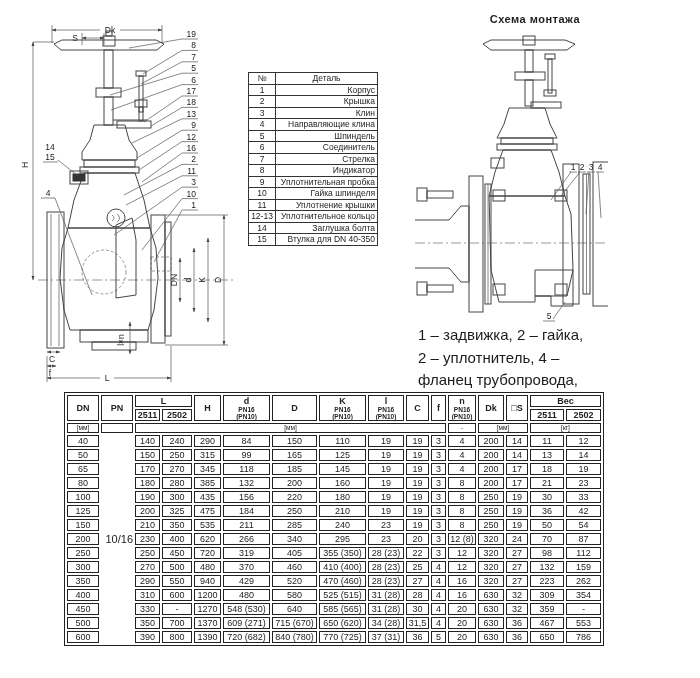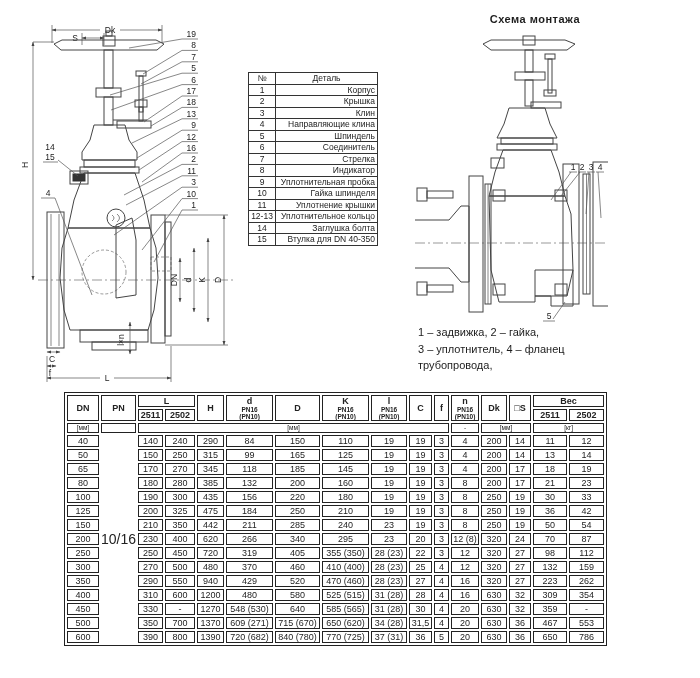--- a/index.html
+++ b/index.html
@@ -18,32 +18,32 @@
   
   #parts-table{position:absolute;left:248px;top:72px;width:130px;border-collapse:collapse;}
   #parts-table th,#parts-table td{border:1px solid #333;font-size:8.5px;font-weight:normal;
       height:10.5px;line-height:10px;padding:0 2px;white-space:nowrap;background:#fff;}
   #parts-table th{text-align:center;}
   #parts-table td:first-child{text-align:center;width:22px;}
   #parts-table td:last-child{text-align:right;}
   
   #mount-title{position:absolute;left:430px;top:13px;width:210px;text-align:center;
       font-size:11px;font-weight:bold;color:#1d1d1d;letter-spacing:.5px;}
-  #legend{position:absolute;left:418px;top:324px;font-size:11px;line-height:1.5;color:#1c1c1c;}
+  #legend{position:absolute;left:418px;top:324px;font-size:15px;line-height:1.5;color:#1c1c1c;}
   
   #dim-table{position:absolute;left:64px;top:392px;border:1px solid #222;border-spacing:2px;
       background:#fff;table-layout:fixed;}
   #dim-table td,#dim-table th{border:1px solid #222;text-align:center;vertical-align:middle;
       font-size:9px;font-weight:normal;height:10px;line-height:10px;padding:0;background:#fff;
       overflow:hidden;white-space:nowrap;}
   #dim-table th{font-weight:bold;}
   #dim-table .sub{display:block;font-size:6.5px;font-weight:bold;line-height:7px;}
   #dim-table .hletter{display:block;font-size:9px;font-weight:bold;line-height:10px;}
   #dim-table .units td{height:8px;line-height:8px;font-size:6.5px;}
-  #dim-table .pn-cell{border:none;font-size:14px;text-align:right;}
+  #dim-table .pn-cell{border:none;font-size:11px;text-align:right;}
 </style>
 </head>
 <body>
 
 <div id="canvas">
 
   <svg id="valve-svg" style="left:4px;top:0;" width="248" height="392" viewBox="0 0 248 392">
     <defs>
       <marker id="aw1" markerWidth="8" markerHeight="6" refX="6" refY="2.2" orient="auto-start-reverse">
         <path d="M0,0 L6.5,2.2 L0,4.4 Z" fill="#444"></path>
@@ -348,21 +348,21 @@
       <line class="leader" x1="226" y1="142" x2="234" y2="142"></line>
       <line class="leader" x1="228" y1="142" x2="222" y2="158"></line>
       <text class="co" x="136" y="289" text-anchor="middle">5</text>
       <line class="leader" x1="130" y1="291" x2="142" y2="291"></line>
       <line class="leader" x1="140" y1="289" x2="152" y2="272"></line>
     </g>
   </svg>
 
   <div id="legend">
     <div>1 – задвижка, 2 – гайка,</div>
-    <div>3 – уплотнитель, 4 – фланец трубопровода,</div>
+    <div>2 – уплотнитель, 4 – фланец трубопровода,</div>
   </div>
 
   <table id="dim-table">
     <colgroup>
       <col style="width:32px">
         <col style="width:32px">
         <col style="width:25px">
         <col style="width:30px">
       <col style="width:27px">
         <col style="width:47px">
@@ -526,21 +526,21 @@
           <td>8</td>
           <td>250</td>
           <td>19</td>
           <td>36</td>
           <td>42</td>
         </tr>
         <tr>
           <td>150</td>
           <td>210</td>
           <td>350</td>
-          <td>442</td>
+          <td>535</td>
           <td>211</td>
           <td>285</td>
           <td>240</td>
           <td>23</td>
           <td>19</td>
           <td>3</td>
           <td>8</td>
           <td>250</td>
           <td>19</td>
           <td>50</td>

